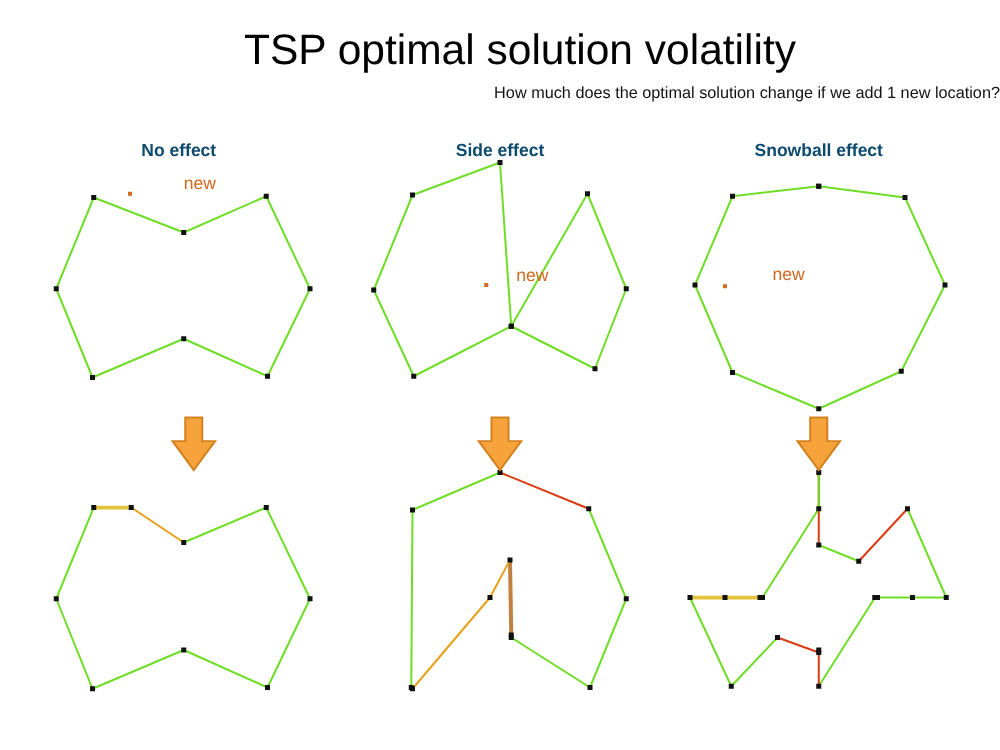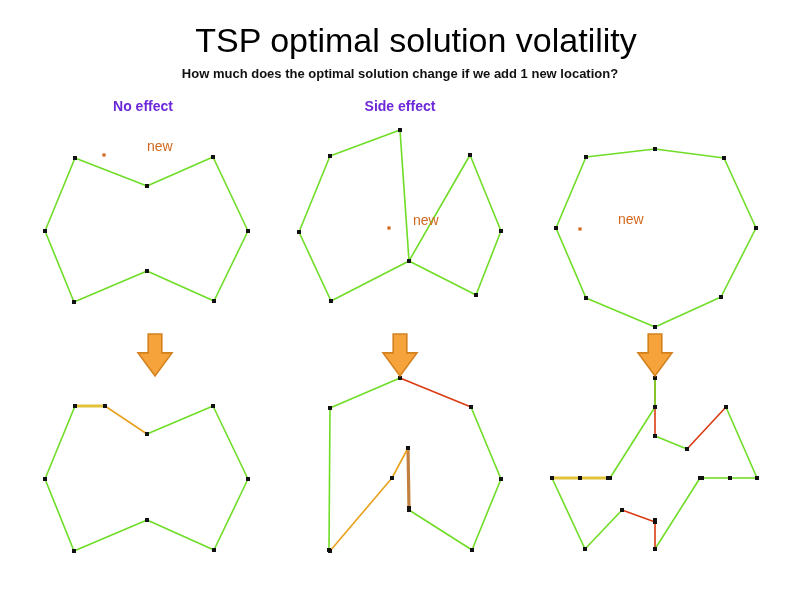--- a/index.html
+++ b/index.html
@@ -32,33 +32,33 @@
     letter-spacing: 0px;
     color: #000000;
     line-height: 40px;
     padding-left: 16px;
   }
   #subtitle {
     position: absolute;
     left: 0;
     top: 66px;
     width: 800px;
-    text-align: center;
+    text-align: right;
     font-size: 13px;
-    font-weight: 700;
+    font-weight: 400;
     color: #111111;
   }
   .col-header {
     position: absolute;
-    top: 98px;
+    top: 112px;
     width: 220px;
     text-align: center;
     font-size: 14px;
     font-weight: bold;
-    color: #6d28d9;
+    color: #0c4a6e;
   }
   #hdr-0 { left: 33px; }
   #hdr-1 { left: 290px; text-align: center; }
   #hdr-2 { left: 545px; }
   svg { display: block; overflow: visible; }
   .newlabel {
     position: absolute;
     font-size: 14px;
     color: #D2691E;
     white-space: nowrap;
@@ -68,20 +68,21 @@
 </head>
 <body>
 
 <div id="slide">
 
   <div id="title">TSP optimal solution volatility</div>
   <div id="subtitle">How much does the optimal solution change if we add 1 new location?</div>
 
   <div class="col-header" id="hdr-0">No effect</div>
   <div class="col-header" id="hdr-1">Side effect</div>
+  <div class="col-header" id="hdr-2">Snowball effect</div>
 
   <svg id="graphics" width="800" height="600" style="position:absolute;left:0;top:0;">
       <g>
         <line x1="75" y1="158" x2="147" y2="186" stroke="#6FDD26" stroke-width="1.6" stroke-linecap="butt"></line>
         <line x1="147" y1="186" x2="213" y2="157" stroke="#6FDD26" stroke-width="1.6" stroke-linecap="butt"></line>
         <line x1="213" y1="157" x2="248" y2="231" stroke="#6FDD26" stroke-width="1.6" stroke-linecap="butt"></line>
         <line x1="248" y1="231" x2="214" y2="301" stroke="#6FDD26" stroke-width="1.6" stroke-linecap="butt"></line>
         <line x1="214" y1="301" x2="147" y2="271" stroke="#6FDD26" stroke-width="1.6" stroke-linecap="butt"></line>
         <line x1="147" y1="271" x2="74" y2="302" stroke="#6FDD26" stroke-width="1.6" stroke-linecap="butt"></line>
         <line x1="74" y1="302" x2="45" y2="231" stroke="#6FDD26" stroke-width="1.6" stroke-linecap="butt"></line>

